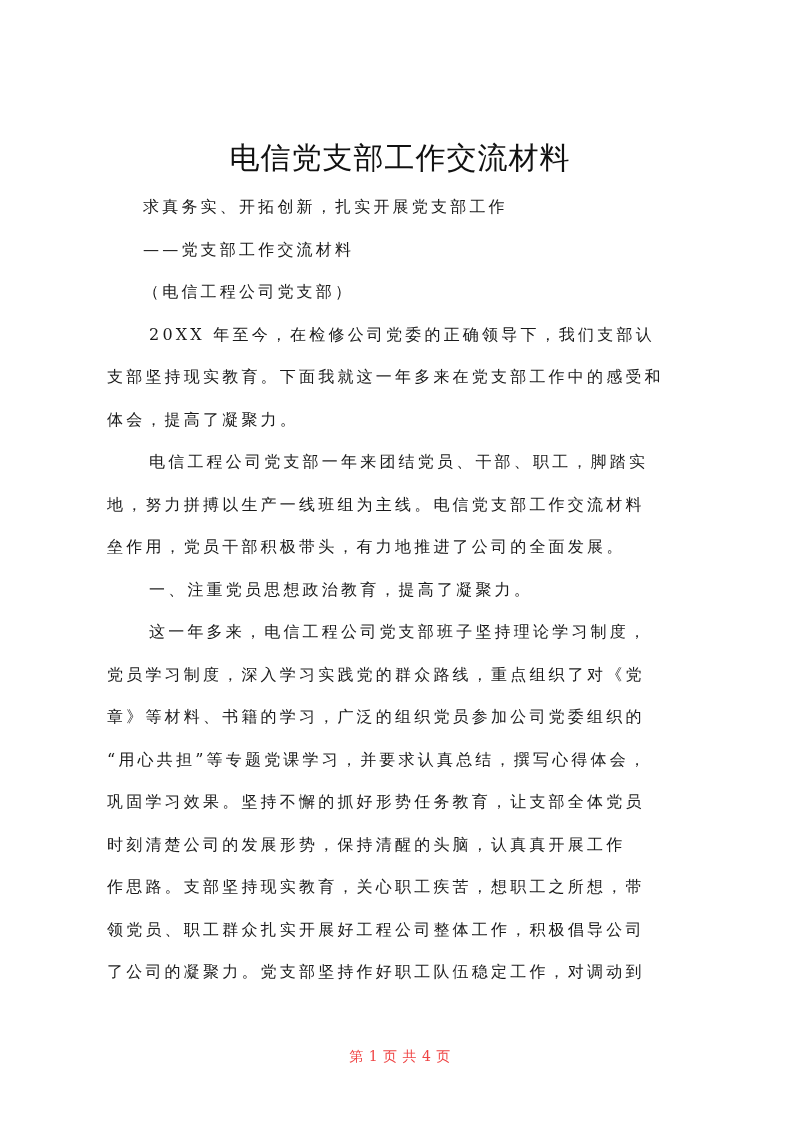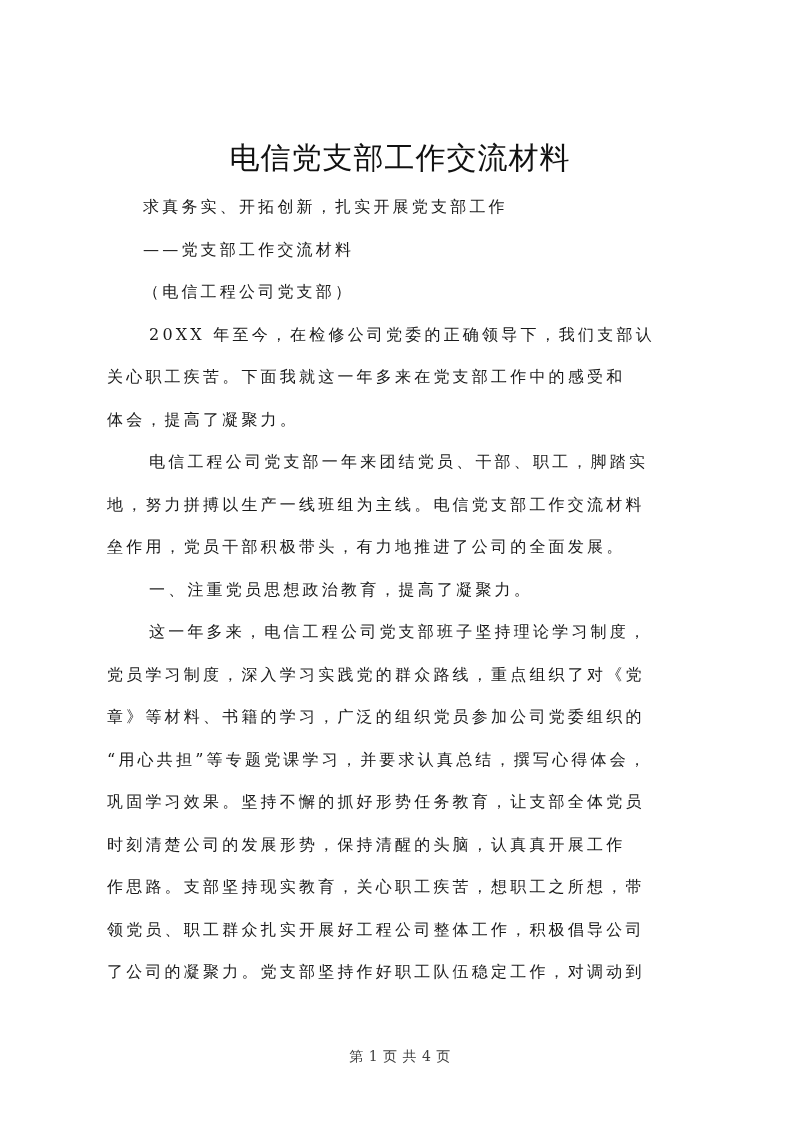--- a/index.html
+++ b/index.html
@@ -50,38 +50,38 @@
     }
     .indent { padding-left: 42px; }
     .subhead-indent { padding-left: 36px; }
     .footer {
       position: absolute;
       top: 1048px;
       left: 0;
       width: 800px;
       text-align: center;
       font-size: 14px;
-      color: #404040;
+      color: #ef4444;
       letter-spacing: 0.5px;
     }
   </style>
 </head>
 <body>
 
 <div class="page">
   <h1 class="title">电信党支部工作交流材料</h1>
 
   <div class="body-text">
     <span class="line subhead-indent">求真务实、开拓创新，扎实开展党支部工作</span>
     <span class="line subhead-indent">——党支部工作交流材料</span>
     <span class="line subhead-indent">（电信工程公司党支部）</span>
 
     <div>
       <span class="line indent">20XX 年至今，在检修公司党委的正确领导下，我们支部认</span>
-      <span class="line">关心职工疾苦。下面我就这一年多来在党支部工作中的感受和</span>
+      <span class="line">支部坚持现实教育。下面我就这一年多来在党支部工作中的感受和</span>
       <span class="line">体会，提高了凝聚力。</span>
     </div>
 
     <div>
       <span class="line indent">电信工程公司党支部一年来团结党员、干部、职工，脚踏实</span>
       <span class="line">地，努力拼搏以生产一线班组为主线。电信党支部工作交流材料</span>
       <span class="line">垒作用，党员干部积极带头，有力地推进了公司的全面发展。</span>
     </div>
 
     <div>

